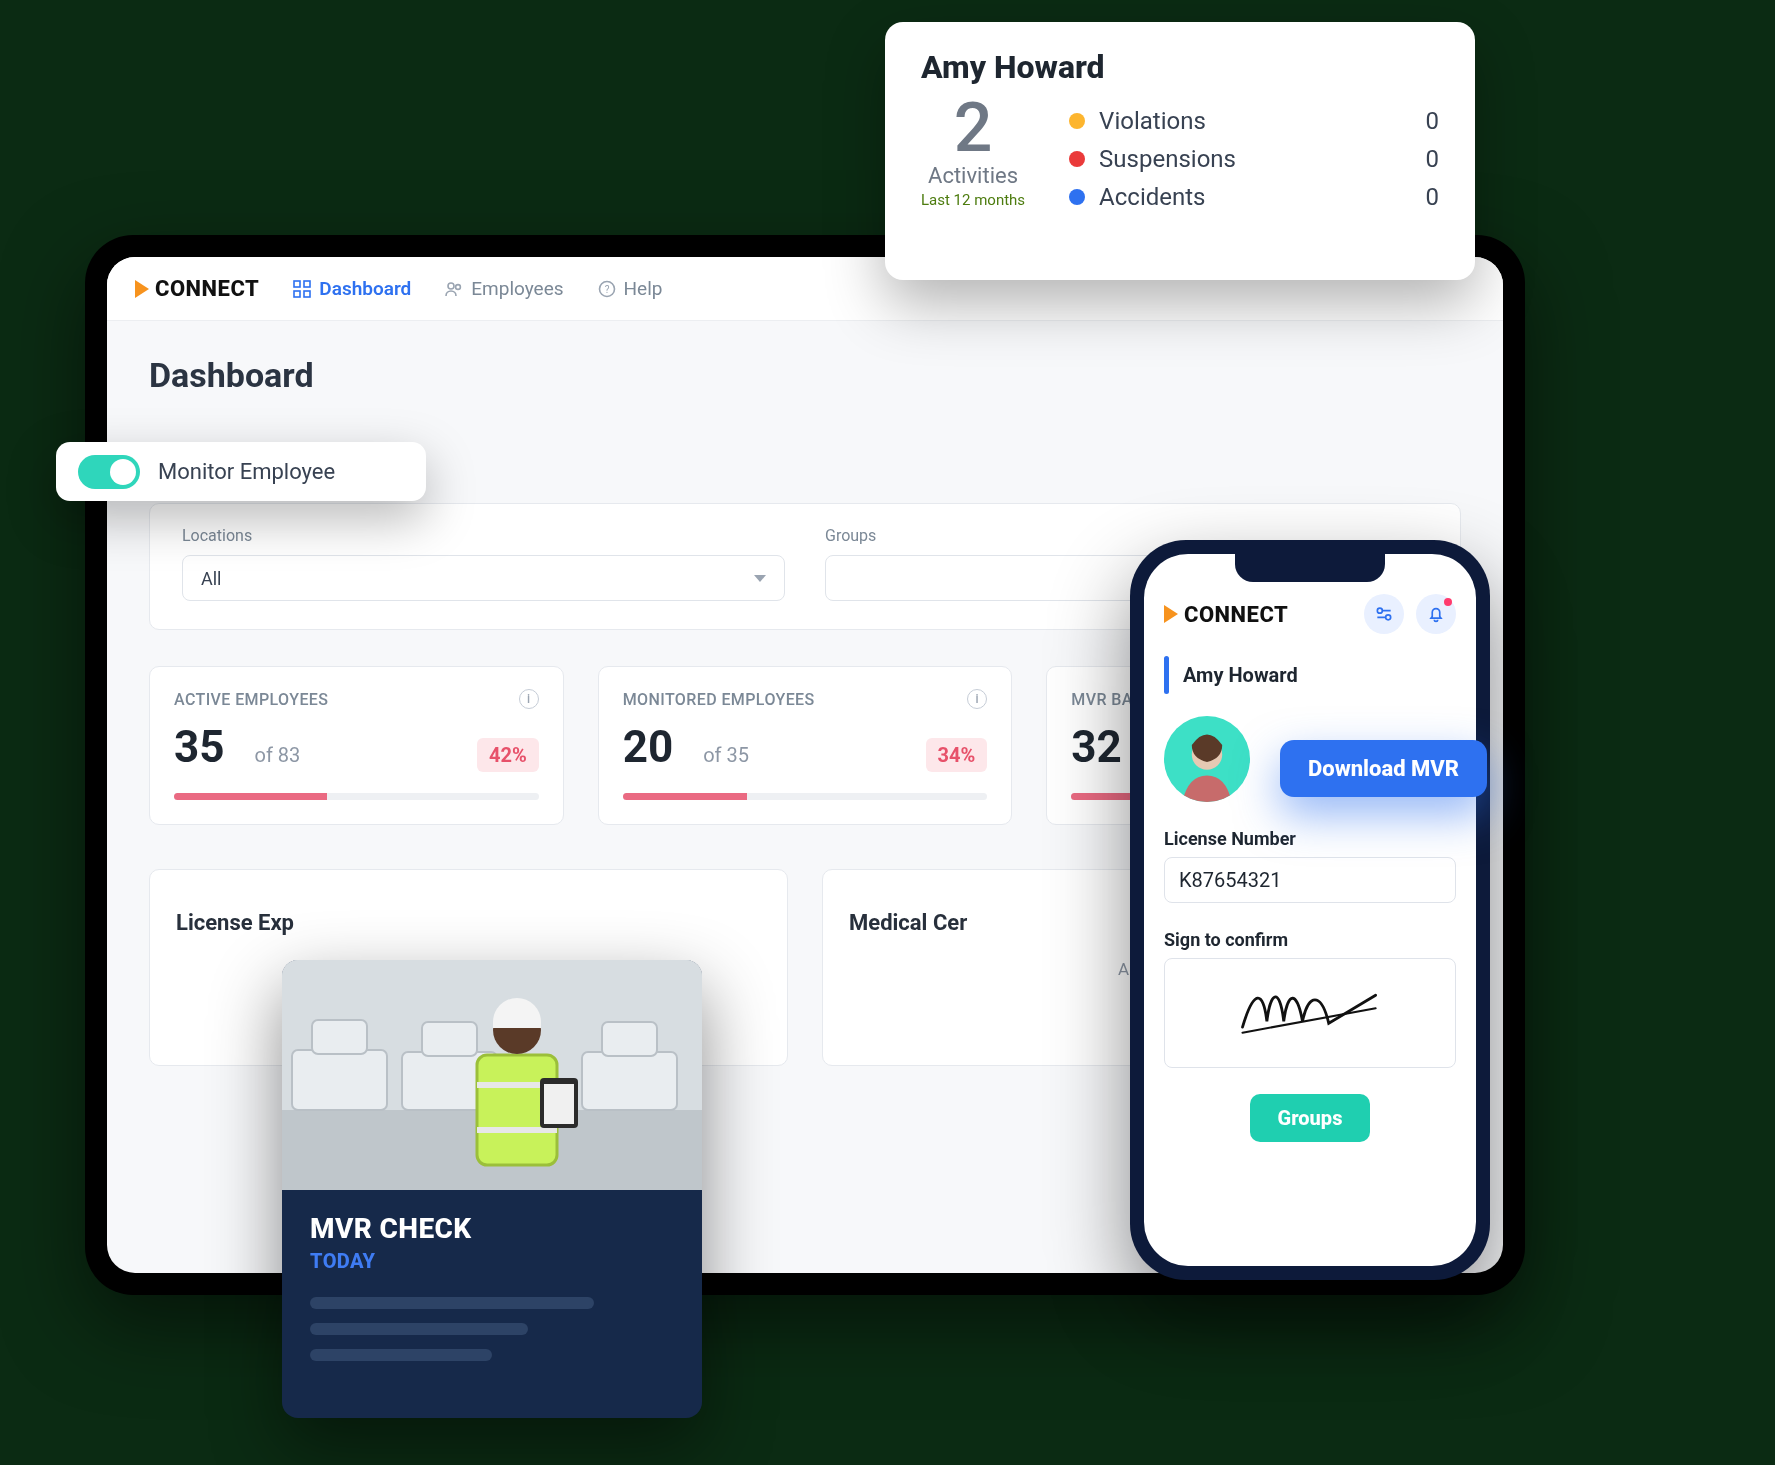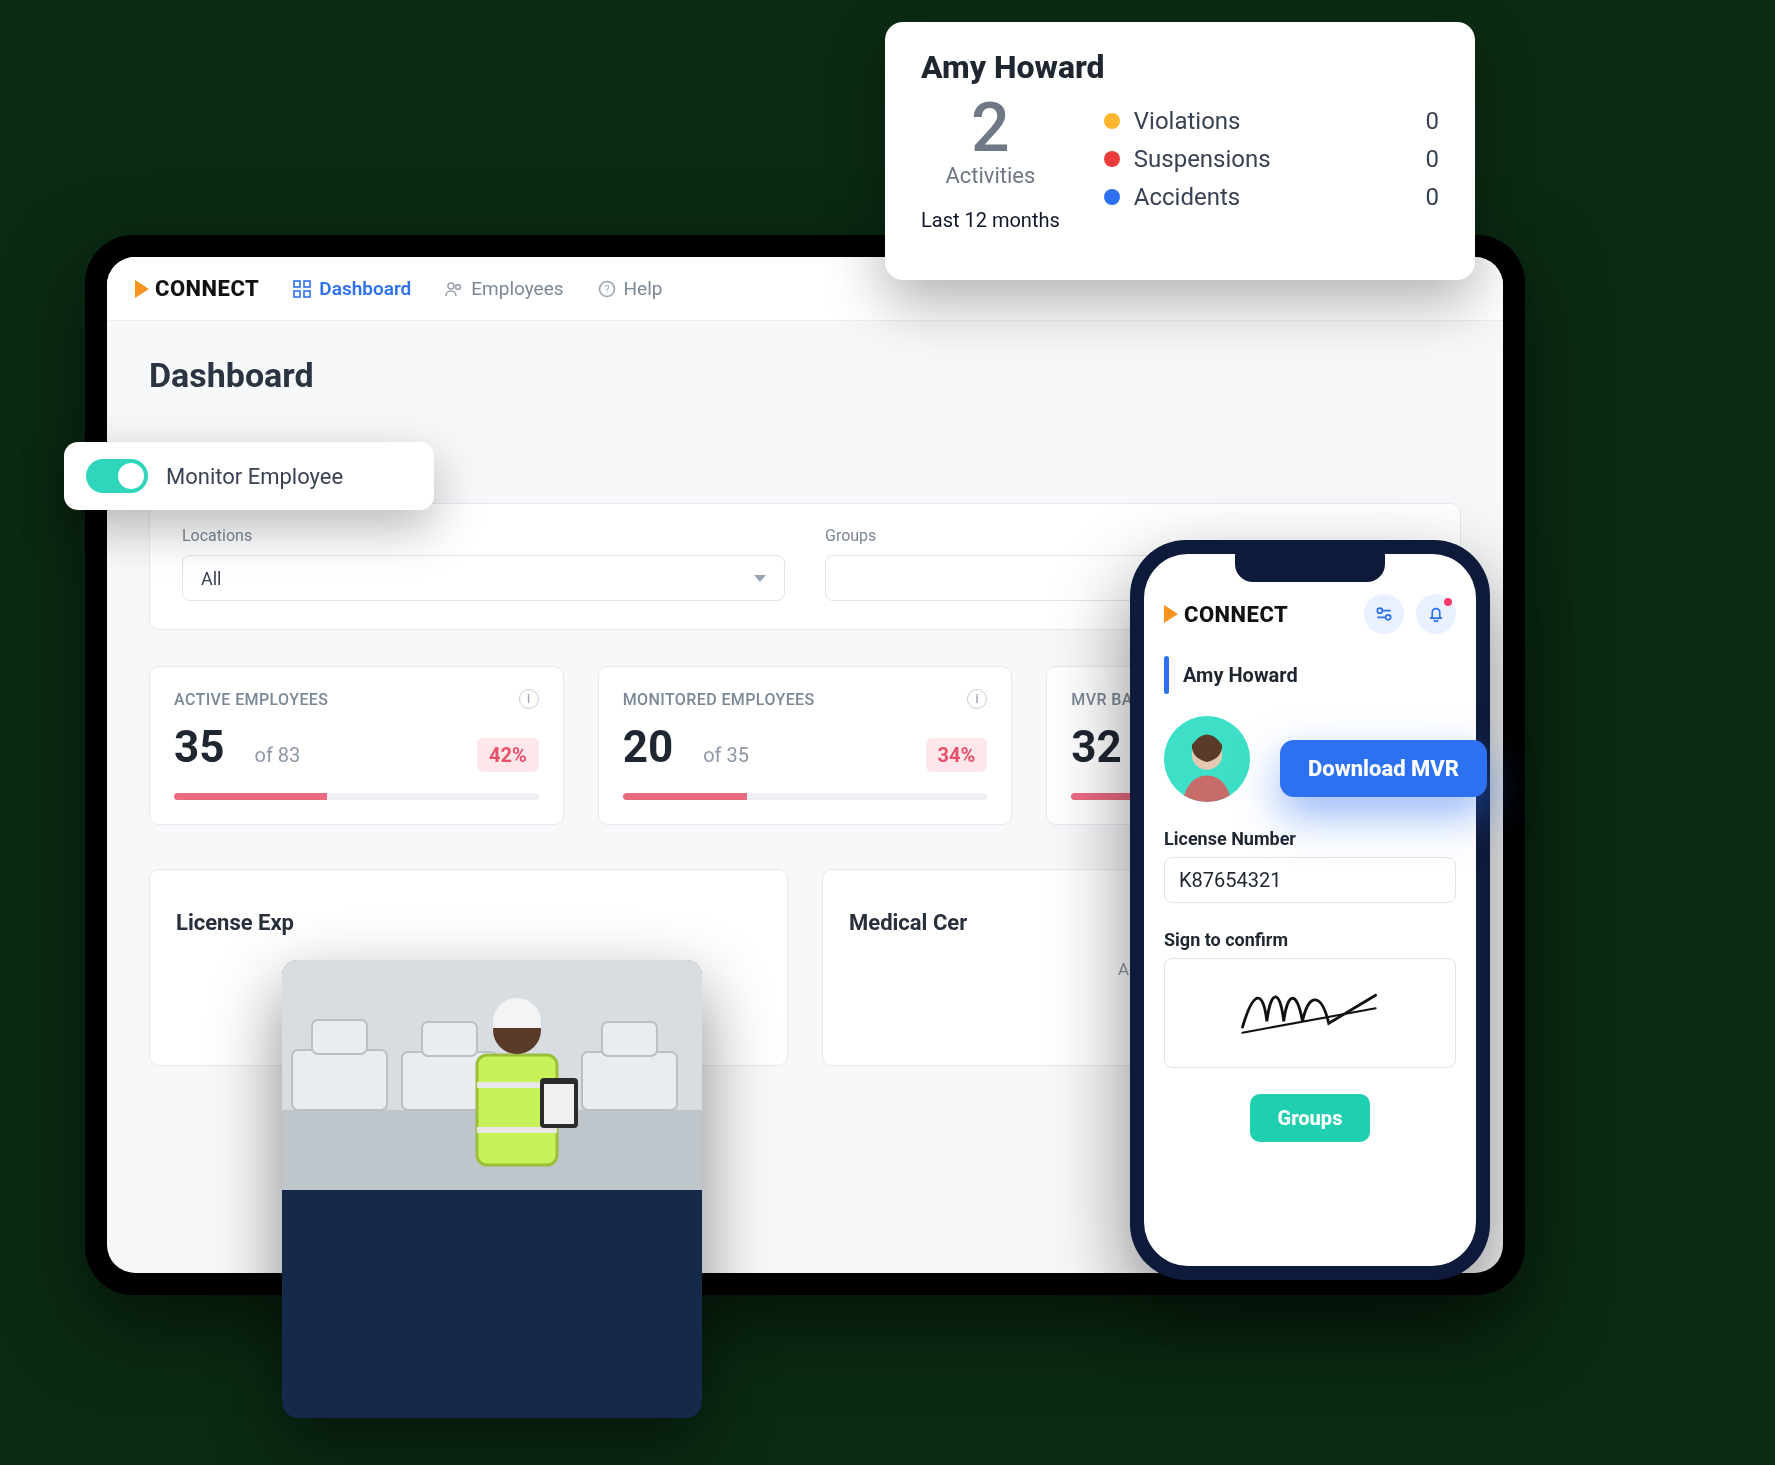--- a/index.html
+++ b/index.html
@@ -84,22 +84,22 @@
   .info-row { display: flex; gap: 34px; padding: 44px 42px 0; }
   .info-card { flex: 1; background: #fff; border: 1px solid #e6e9ee; border-radius: 10px; padding: 40px 26px; }
   .info-title { font-size: 22px; font-weight: 700; color: #28303c; }
   .info-cols { display: flex; margin-top: 24px; }
   .info-col { flex: 1; text-align: center; }
   .info-col-label { font-size: 17px; color: #8d97a5; }
   .info-col-val { font-size: 34px; font-weight: 700; color: #28303c; margin-top: 6px; }
 
   
   .monitor-card {
-    position: absolute; left: 64px; top: 442px;
-    width: 370px; height: 68px;
+    position: absolute; left: 56px; top: 442px;
+    width: 370px; height: 59px;
     background: #fff; border-radius: 14px;
     box-shadow: 0 18px 50px rgba(0,0,0,0.28);
     display: flex; align-items: center; gap: 18px; padding: 0 22px;
   }
   .toggle { width: 62px; height: 34px; background: #2fd6bb; border-radius: 17px; position: relative; }
   .toggle .knob { width: 26px; height: 26px; background: #fff; border-radius: 50%; position: absolute; top: 4px; right: 4px; }
   .monitor-label { font-size: 22px; color: #384252; }
 
   
   .act-card {
@@ -107,21 +107,21 @@
     width: 590px; height: 258px;
     background: #fff; border-radius: 18px;
     box-shadow: 0 24px 60px rgba(0,0,0,0.30);
     padding: 26px 36px 24px;
   }
   .act-name { font-size: 32px; font-weight: 800; color: #1e2630; margin-bottom: 10px; }
   .act-body { display: flex; gap: 44px; align-items: flex-start; margin-top: 4px;}
   .act-left { text-align: center; color: #6f7885; }
   .act-num { font-size: 68px; font-weight: 500; color: #6f7885; line-height: 0.95; }
   .act-sub { font-size: 22px; margin-top: 2px; }
-  .act-sub2 { font-size: 20px; color: #0f172a; margin-top: 20px;}
+  .act-sub2 { font-size: 15px; color: #4d7c0f; margin-top: 3px;}
   .act-list { flex: 1; padding-top: 6px;}
   .act-row { display: flex; align-items: center; justify-content: space-between; font-size: 24px; color: #384252; padding: 5px 0; text-align: right;}
   .act-row-lhs { display: flex; align-items: center; gap: 14px;}
   .dot { width: 16px; height: 16px; border-radius: 50%; }
   .dot.am { background: #fdb52e; }
   .dot.rd { background: #ea3a3a; }
   .dot.bl { background: #2e71f0; }
 
   
   .mvr-card {
@@ -392,20 +392,29 @@
         <line x1="195" y1="170" x2="275" y2="170" stroke="#e7e7e7" stroke-width="6"></line>
 
         <circle cx="235" cy="70" r="24" fill="#5a3a28"></circle>
         <path d="M211 62 a24 24 0 0 1 48 0 v6 h-48z" fill="#f4f4f4"></path>
 
         <rect x="258" y="118" width="38" height="50" rx="4" fill="#2b2b2b"></rect>
         <rect x="262" y="124" width="30" height="40" fill="#f0f0f0"></rect>
       </g>
     </svg>
   </div>
+  <div class="mvr-body">
+    <div class="mvr-title">MVR CHECK</div>
+    <div class="mvr-sub">TODAY</div>
+    <div class="mvr-lines">
+      <div class="mvr-line w1"></div>
+      <div class="mvr-line w2"></div>
+      <div class="mvr-line w3"></div>
+    </div>
+  </div>
 </div>
 
 <div class="phone">
   <div class="phone-screen">
     <div class="notch"></div>
 
     <div class="phone-top">
       <div class="brand">
         <span class="chev"></span>
         <span>CONNECT</span>

